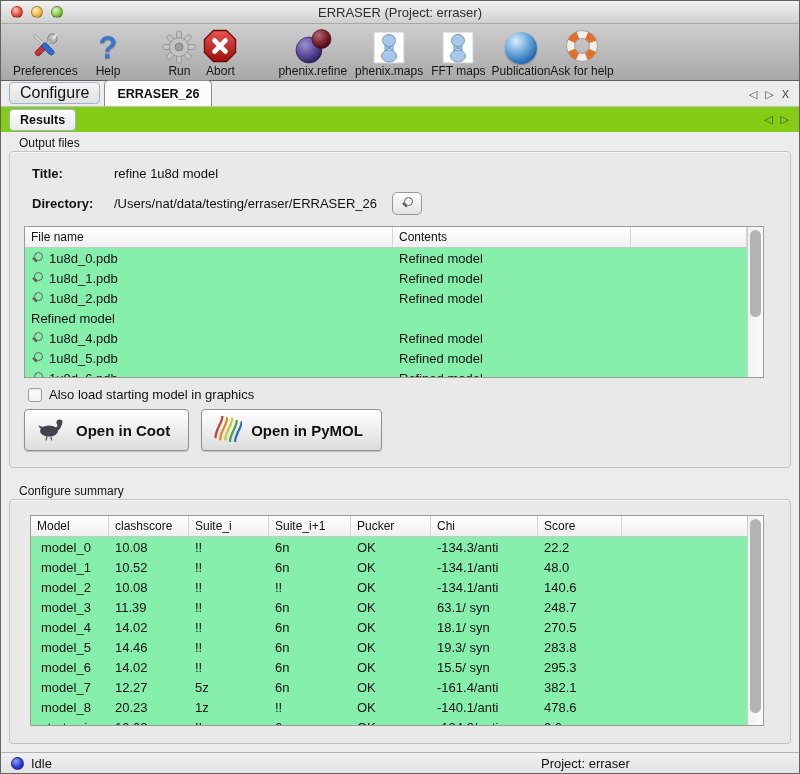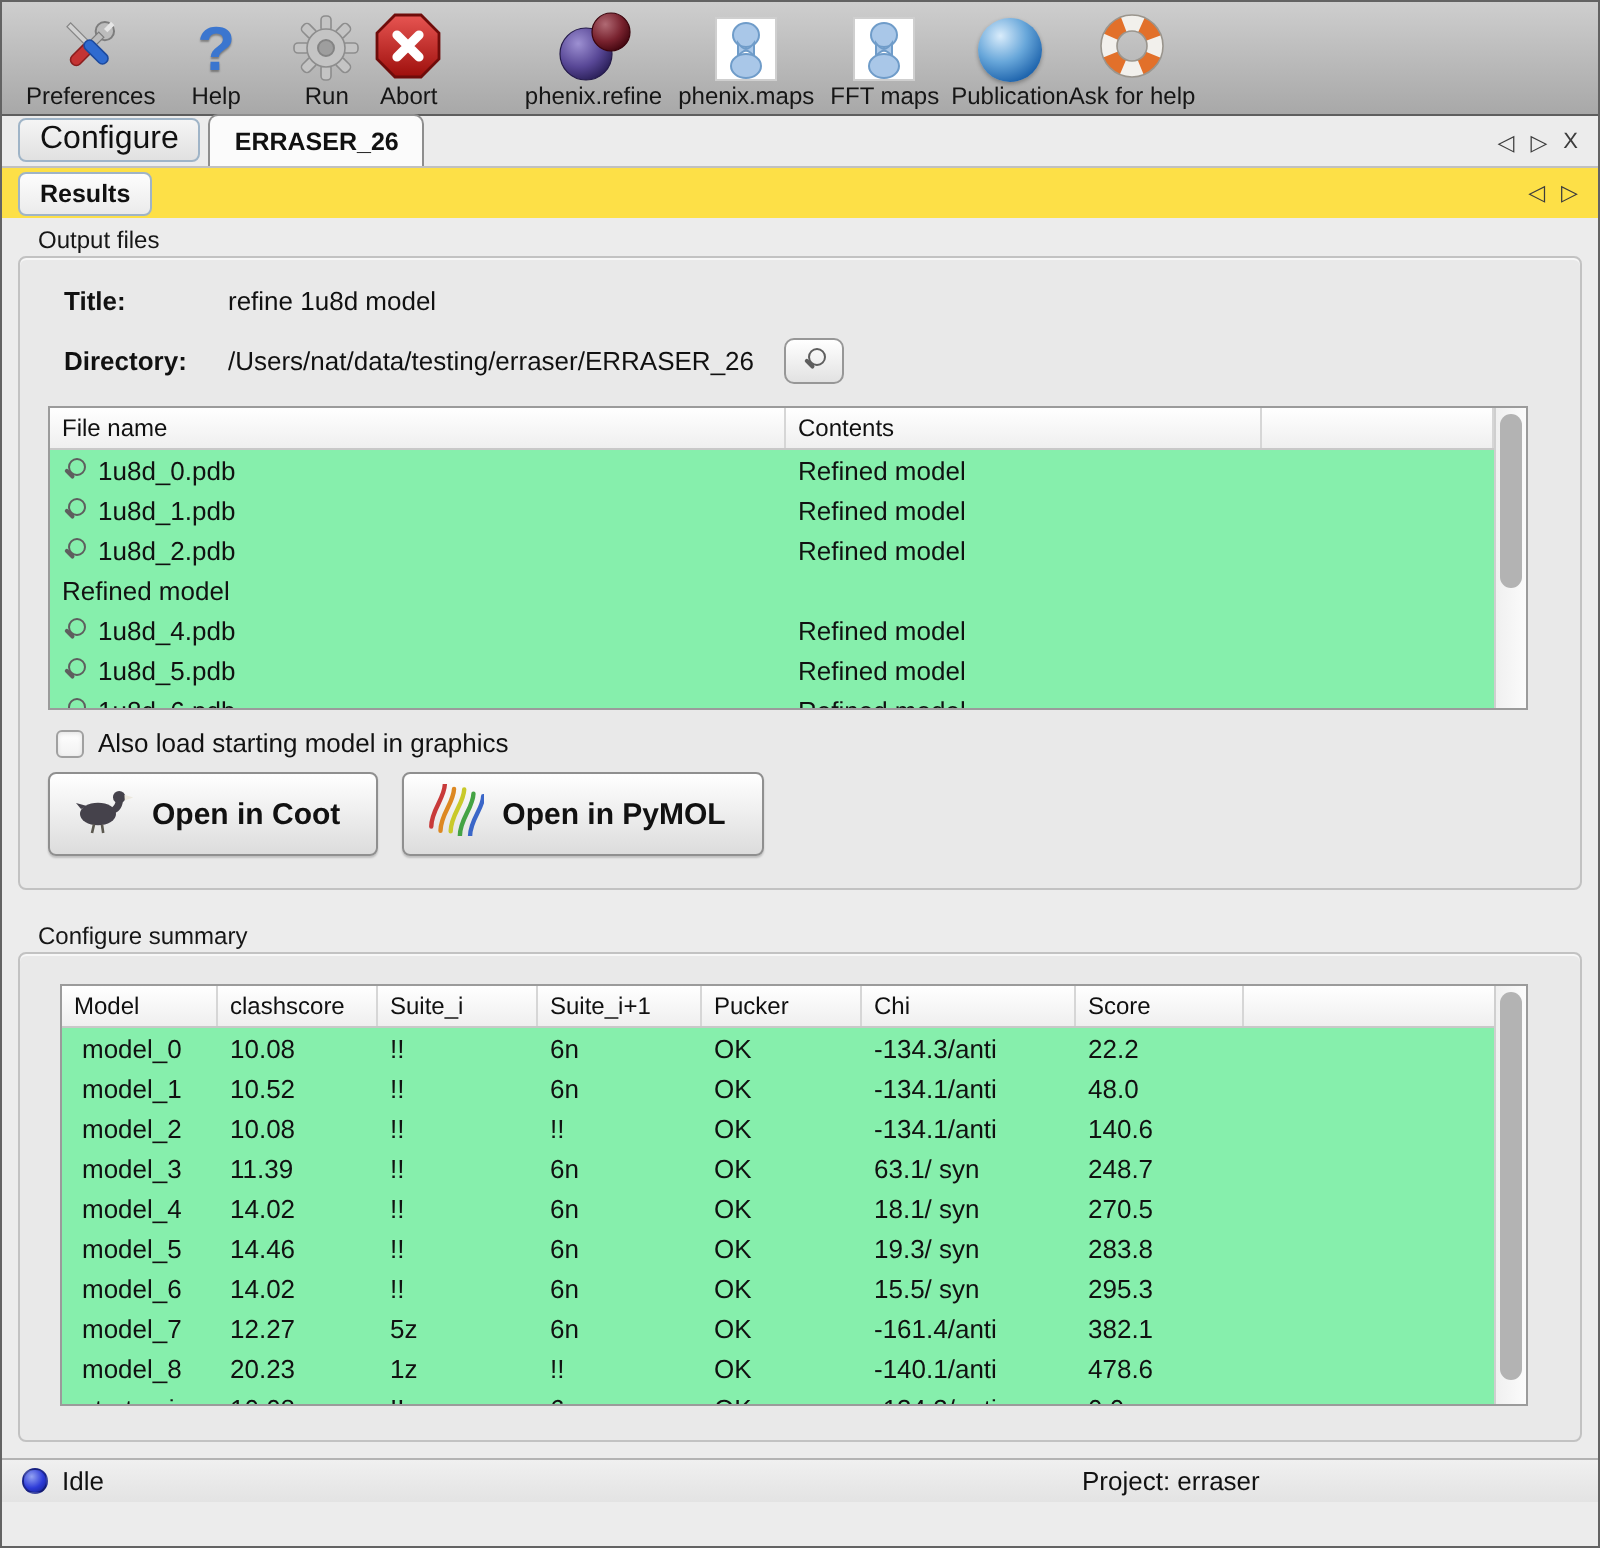--- a/index.html
+++ b/index.html
@@ -23,21 +23,21 @@
   .globe{width:32px;height:32px;border-radius:50%;display:inline-block;
     background:radial-gradient(circle at 35% 28%,#d9ecfb,#68a7da 42%,#1d63ac 78%,#0c3c70);box-shadow:0 1px 2px rgba(0,0,0,.3);}
   
   .tabrow1{height:26px;background:#ececec;border-bottom:1px solid #c0c0c0;display:flex;align-items:flex-end;
     padding:0 8px;position:relative;box-sizing:border-box;}
   .tab-plain{height:20px;margin-bottom:2px;padding:0 10px;border:1px solid #9fb4c7;border-radius:4px;
     background:linear-gradient(#f5f5f5,#e1e1e1);font-size:16px;display:flex;align-items:center;}
   .tab-selected{height:25px;margin-left:4px;padding:0 12px;border:1px solid #8e8e8e;border-bottom:none;
     border-radius:5px 5px 0 0;background:#fbfbfb;font-weight:bold;font-size:12.5px;display:flex;align-items:center;}
   .tabnav{position:absolute;right:10px;bottom:5px;font-size:11px;color:#3c3c3c;display:flex;gap:8px;}
-  .tabrow2{height:25px;background:#fde047;display:flex;align-items:center;padding:0 8px;position:relative;box-sizing:border-box;}
+  .tabrow2{height:25px;background:#84cc16;display:flex;align-items:center;padding:0 8px;position:relative;box-sizing:border-box;}
   .tab-results{height:20px;padding:0 10px;border:1px solid #9fb4c7;border-radius:4px;
     background:linear-gradient(#fdfdfd,#ebebeb);font-weight:bold;font-size:12.5px;display:flex;align-items:center;}
   .tabnav2{position:absolute;right:10px;top:6px;font-size:11px;color:#3c3c3c;display:flex;gap:8px;}
   
   .content{position:relative;height:620px;background:#ececec;}
   .grouplabel{position:absolute;left:18px;font-size:12px;color:#161616;}
   .groupbox{position:absolute;left:8px;right:8px;border:1px solid #c2c2c2;border-radius:4px;background:#e9e9e9;
     box-shadow:inset 0 1px 0 #f7f7f7;}
   .flabel{position:absolute;font-size:13px;font-weight:bold;}
   .fvalue{position:absolute;font-size:13px;}
@@ -77,20 +77,28 @@
     display:flex;align-items:center;padding:0 10px;font-size:13px;position:relative;box-sizing:border-box;}
   .ball{width:13px;height:13px;border-radius:50%;margin-right:7px;flex:none;
     background:radial-gradient(circle at 35% 30%,#93a2f2,#2d3bd8 55%,#101c86);border:1px solid rgba(0,0,0,.3);box-sizing:border-box;}
   .project{position:absolute;left:540px;}
 </style>
 </head>
 <body>
 
 <div class="window">
 
+  <div class="titlebar">
+    <div class="lights">
+      <span class="light red"></span>
+      <span class="light yellow"></span>
+      <span class="light green"></span>
+    </div>
+    <span>ERRASER (Project: erraser)</span>
+  </div>
 
   <div class="toolbar">
     <div class="titem" style="margin-left:4px">
       <div class="ticon">
         <svg width="36" height="35" viewBox="0 0 36 35">
           <g transform="rotate(45 18 17)">
             <circle cx="18" cy="6.5" r="4.6" fill="#bcbcbc" stroke="#7d7d7d"></circle>
             <rect x="16.9" y="1" width="2.4" height="5" fill="#e6e6e6"></rect>
             <rect x="16.2" y="9" width="3.6" height="7" fill="#bcbcbc" stroke="#7d7d7d" stroke-width="0.6"></rect>
             <rect x="15.2" y="15.5" width="5.6" height="14" rx="2.6" fill="#c43434" stroke="#8a1f1f" stroke-width="0.8"></rect>
@@ -104,21 +112,21 @@
       <div class="tlabel">Preferences</div>
     </div>
 
     <div class="titem" style="margin-left:18px">
       <div class="ticon">
           <span class="qmark">?</span>
         </div>
       <div class="tlabel">Help</div>
     </div>
 
-    <div class="titem" style="margin-left:26px">
+    <div class="titem" style="margin-left:42px">
       <div class="ticon">
         <svg width="34" height="34" viewBox="0 0 34 34">
           <g fill="#c4c4c4" stroke="#8d8d8d" stroke-width="0.8">
             <rect x="14.5" y="1" width="5" height="8" rx="2" transform="rotate(0 17 17)"></rect>
             <rect x="14.5" y="1" width="5" height="8" rx="2" transform="rotate(45 17 17)"></rect>
             <rect x="14.5" y="1" width="5" height="8" rx="2" transform="rotate(90 17 17)"></rect>
             <rect x="14.5" y="1" width="5" height="8" rx="2" transform="rotate(135 17 17)"></rect>
             <rect x="14.5" y="1" width="5" height="8" rx="2" transform="rotate(180 17 17)"></rect>
             <rect x="14.5" y="1" width="5" height="8" rx="2" transform="rotate(225 17 17)"></rect>
             <rect x="14.5" y="1" width="5" height="8" rx="2" transform="rotate(270 17 17)"></rect>

